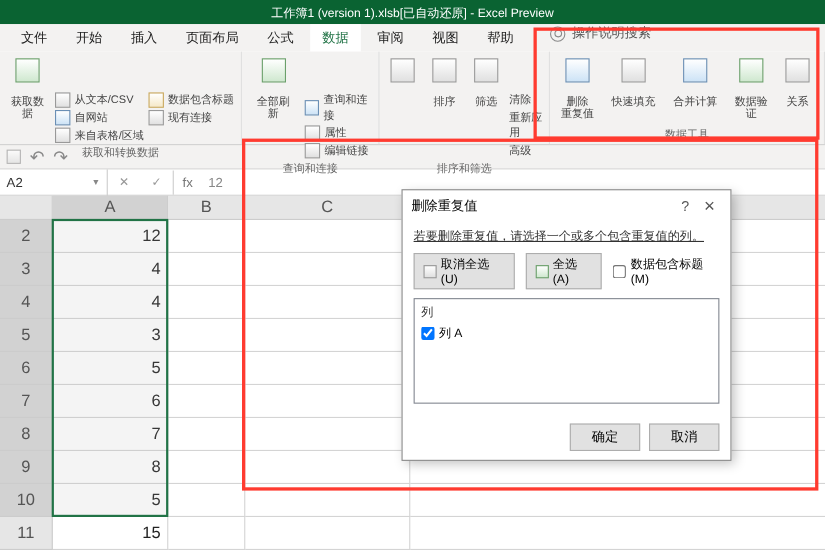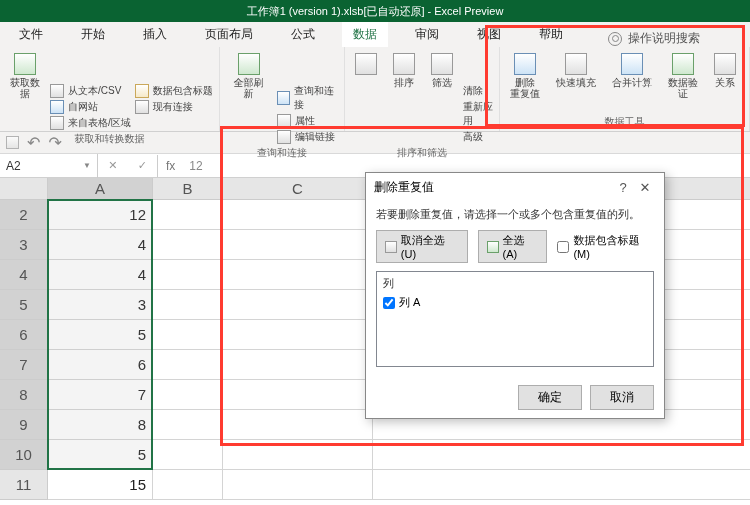--- a/index.html
+++ b/index.html
@@ -1,28 +1,28 @@
 <!DOCTYPE html>
 <html><head>
 <meta charset="utf-8">
 <style>
   * { box-sizing: border-box; margin: 0; padding: 0; font-family: "Microsoft YaHei", "Segoe UI", sans-serif; }
   html, body { width: 750px; height: 505px; overflow: hidden; background: #fff; }
   .titlebar { height: 22px; background: #0a6332; color: #fff; font-size: 11px; display: flex; align-items: center; justify-content: center; }
-  .menubar { height: 25px; background: #f3f2f1; display: flex; align-items: flex-end; padding: 0 8px; font-size: 12px; gap: 16px; }
+  .menubar { height: 25px; background: #f3f2f1; display: flex; align-items: flex-start; padding: 0 8px; font-size: 12px; gap: 4px; }
   .menubar .menuitem { padding: 4px 11px; color: #222; cursor: pointer; }
   .menubar .menuitem.active { background: #fff; color: #217346; font-weight: 500; border-top: 0; }
   .menubar .tellme { display: flex; align-items: center; padding-left: 18px; color: #555; }
   .menubar .bulb { width: 14px; height: 14px; border: 1px solid #888; border-radius: 50%; margin-right: 6px; position: relative; }
   .menubar .bulb::after { content: ""; position: absolute; left: 3px; top: 2px; width: 5px; height: 5px; border: 1px solid #888; border-radius: 50%; }
   .ribbon { height: 85px; background: #f3f2f1; border-bottom: 1px solid #d0d0d0; display: flex; font-size: 11px; color: #444; position: relative; }
   .ribbon-group { display: flex; flex-direction: column; justify-content: space-between; border-right: 1px solid #e0e0e0; padding: 4px 4px 0; }
   .ribbon-top { display: flex; flex: 1; gap: 4px; }
   .ribbon-label { text-align: center; font-size: 10px; color: #666; padding: 2px 0; }
-  .rbtn { display: flex; flex-direction: column; align-items: center; justify-content: flex-start; padding: 2px 6px; gap: 2px; min-width: 34px; }
+  .rbtn { display: flex; flex-direction: column; align-items: center; justify-content: flex-start; padding: 2px 6px; gap: 12px; min-width: 34px; }
   .rbtn .ic { width: 22px; height: 22px; display: inline-block; }
   .rbtn .lbl { font-size: 10px; color: #444; text-align: center; line-height: 11px; }
   .vstack { display: flex; flex-direction: column; gap: 2px; margin-top: 33px; }
   .hitem { display: flex; align-items: center; gap: 4px; font-size: 10px; color: #444; }
   .hitem .ic { width: 14px; height: 14px; }
   .formula-row { height: 24px; border-bottom: 1px solid #d0d0d0; display: flex; align-items: center; }
   .qat { height: 22px; background: #f3f2f1; border-bottom: 1px solid #d9d9d9; display: flex; align-items: center; padding-left: 6px; gap: 8px; }
   .qat .qic { width: 13px; height: 13px; opacity: .7; }
   .namebox { width: 98px; height: 24px; border-right: 1px solid #ccc; display: flex; align-items: center; padding: 0 6px; font-size: 12px; color: #333; }
   .namebox .dd { margin-left: auto; font-size: 8px; color: #888; }
@@ -44,21 +44,21 @@
   .cellB { width: 70px; }
   .cellC { width: 150px; }
   .cellD { width: 380px; }
   .selrange { position: absolute; border: 2px solid #217346; pointer-events: none; background: rgba(180,180,180,.15); }
   
   .dialog { position: absolute; left: 365px; top: 172px; width: 300px; background: #fff; border: 1px solid #888; box-shadow: 3px 3px 10px rgba(0,0,0,.25); font-size: 12px; }
   .dlg-title { height: 28px; display: flex; align-items: center; padding: 0 8px; }
   .dlg-title .t { flex: 1; }
   .dlg-title .btn { width: 22px; text-align: center; color: #555; font-size: 13px; }
   .dlg-body { padding: 6px 10px 10px; }
-  .dlg-msg { font-size: 11px; color: #333; margin-bottom: 8px; }
+  .dlg-msg { font-size: 11px; color: #333; margin-bottom: 8px; text-decoration: underline; }
   .dlg-controls { display: flex; align-items: center; gap: 10px; margin-bottom: 8px; }
   .dlg-controls .bt { border: 1px solid #adadad; background: #e1e1e1; padding: 2px 8px; font-size: 11px; display: flex; align-items: center; gap: 4px; }
   .chk { display: flex; align-items: center; gap: 4px; font-size: 11px; }
   .chk input { width: 12px; height: 12px; }
   .listbox { border: 1px solid #828790; height: 96px; padding: 4px 6px; font-size: 11px; }
   .listbox .hdr { color: #333; margin-bottom: 4px; }
   .dlg-foot { display: flex; justify-content: flex-end; gap: 8px; padding: 8px 10px; }
   .dlg-foot .bt { border: 1px solid #adadad; background: #e1e1e1; width: 64px; text-align: center; padding: 3px 0; font-size: 12px; }
   
   .anno { position: absolute; border: 3px solid #ff3b30; pointer-events: none; }

